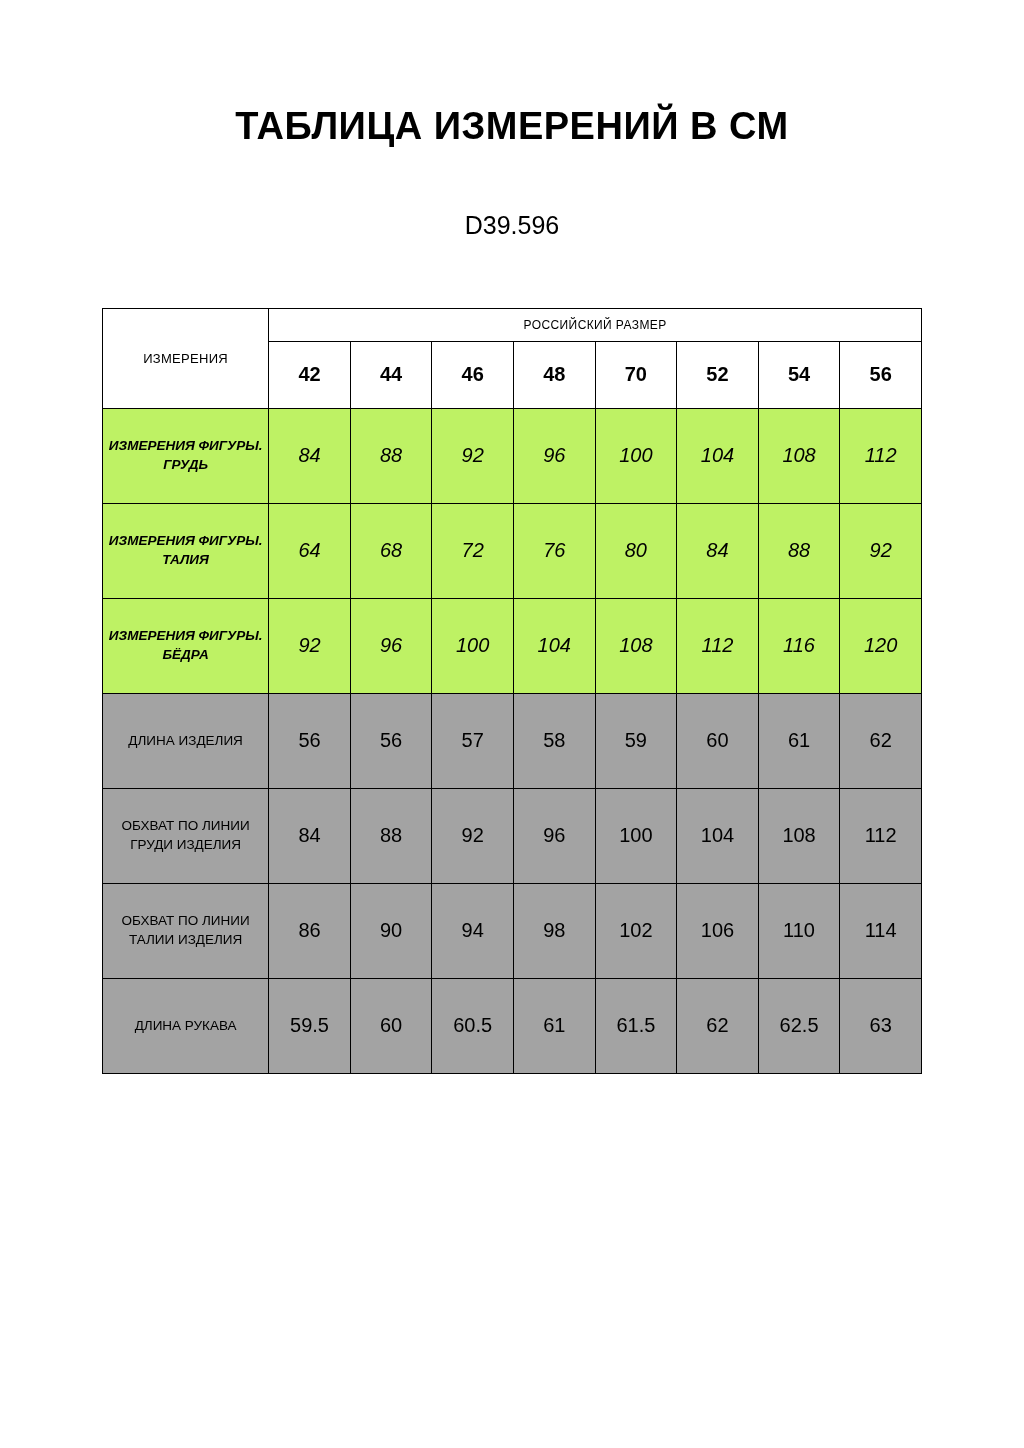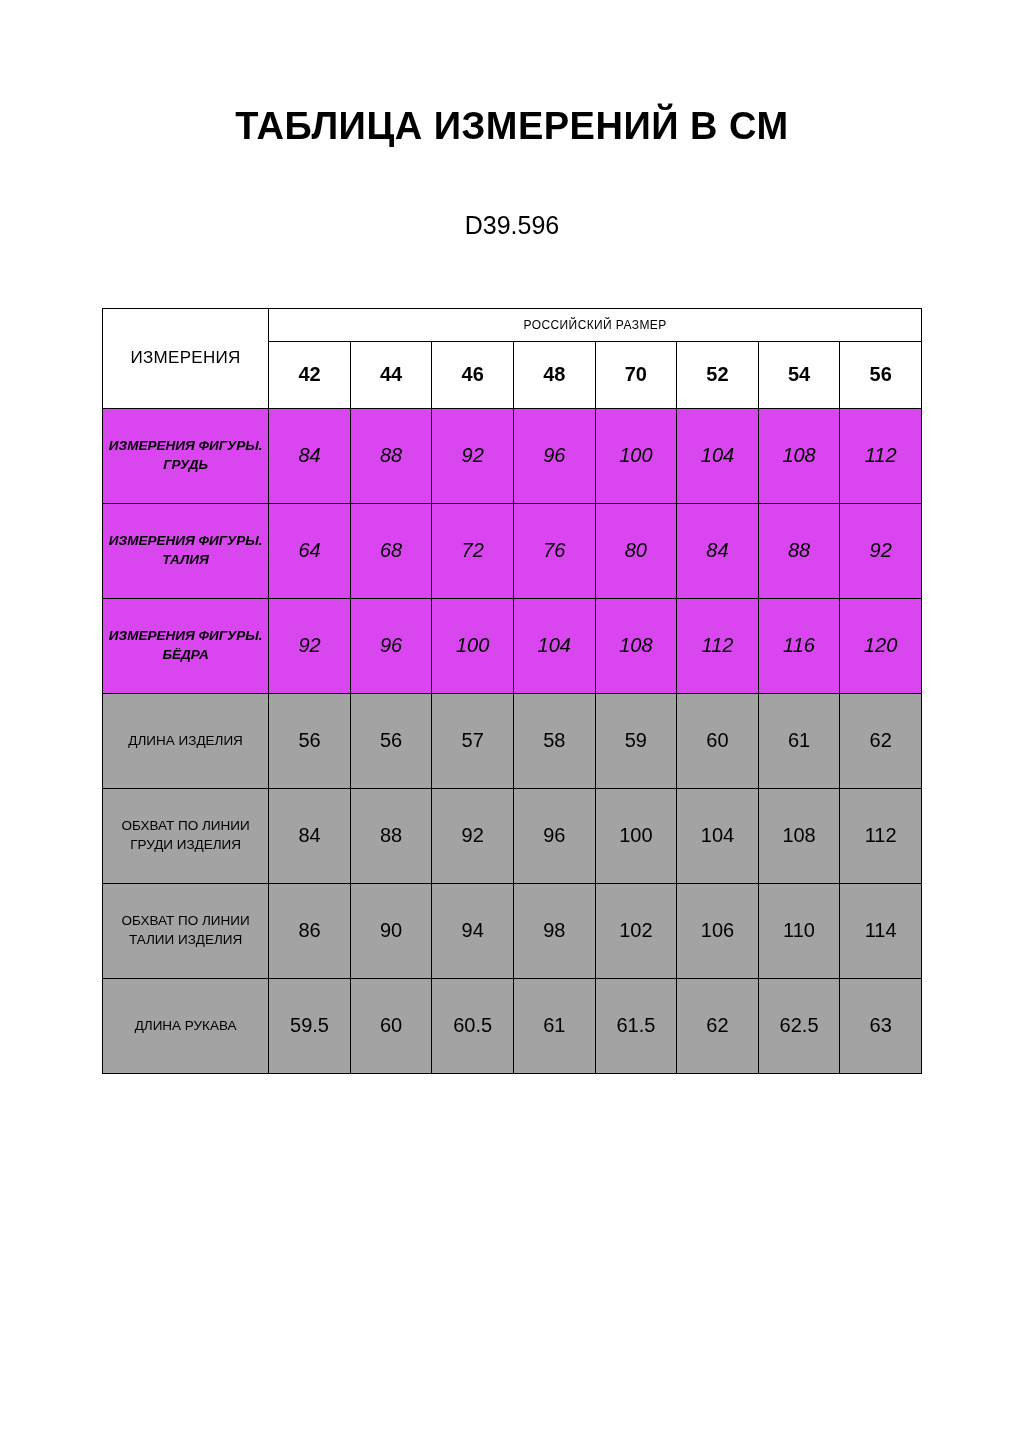--- a/index.html
+++ b/index.html
@@ -52,21 +52,21 @@
   table.size-table th {
     border: 1px solid #000000;
     text-align: center;
     vertical-align: middle;
     padding: 0;
   }
   .col-label { width: 165px; }
   .col-size  { width: 81px; }
 
   .corner-cell {
-    font-size: 17px;
+    font-size: 13px;
     font-weight: normal;
     letter-spacing: 0.3px;
     height: 98px;
   }
   .group-header {
     font-size: 12px;
     font-weight: normal;
     letter-spacing: 0.4px;
     height: 32px;
   }
@@ -81,21 +81,21 @@
     padding: 4px 8px;
   }
   .row-label.ital {
     font-style: italic;
     font-weight: bold;
   }
   .data-cell {
     font-size: 20px;
   }
   tr.figure-row td {
-    background: #d946ef;
+    background: #bef264;
     height: 94px;
   }
   tr.figure-row td.data-cell {
     font-style: italic;
     font-size: 20px;
   }
   tr.prod-row td {
     background: #a3a3a3;
     height: 94px;
   }

